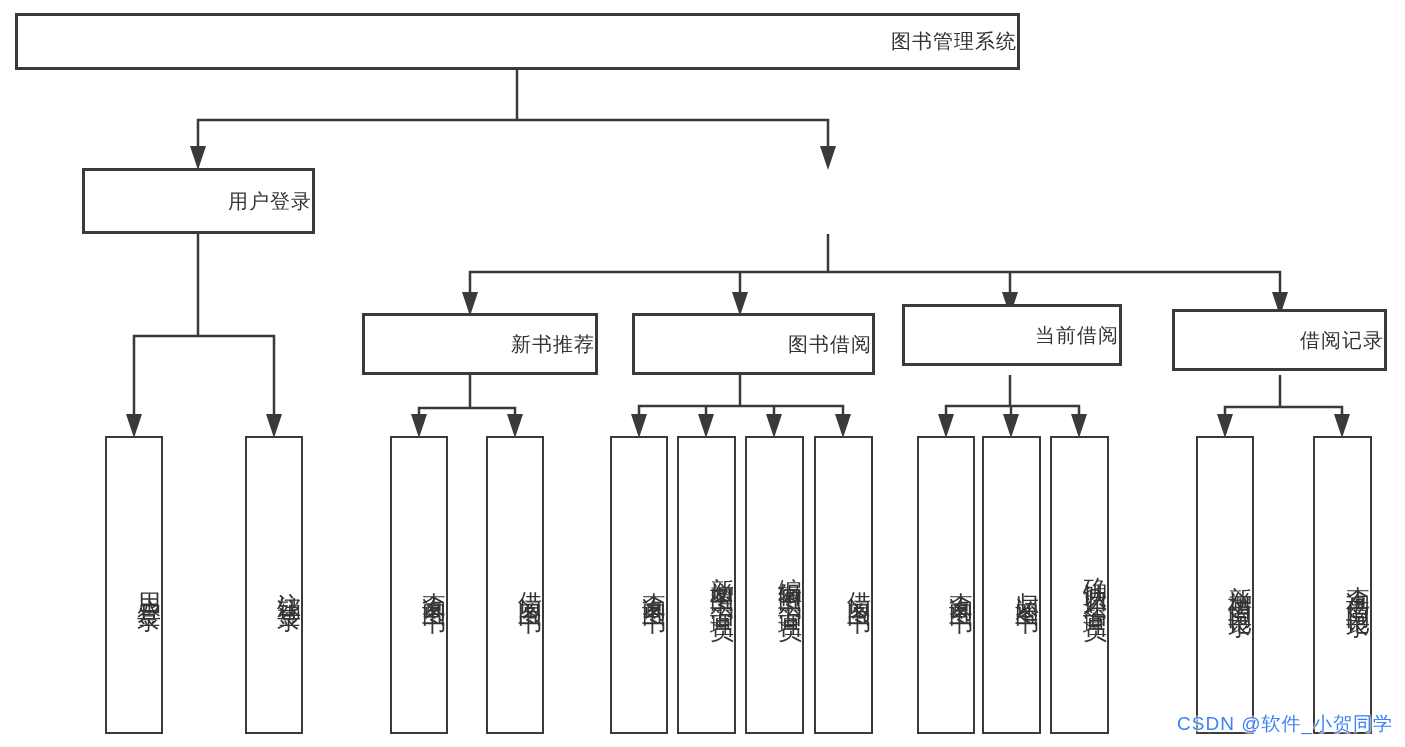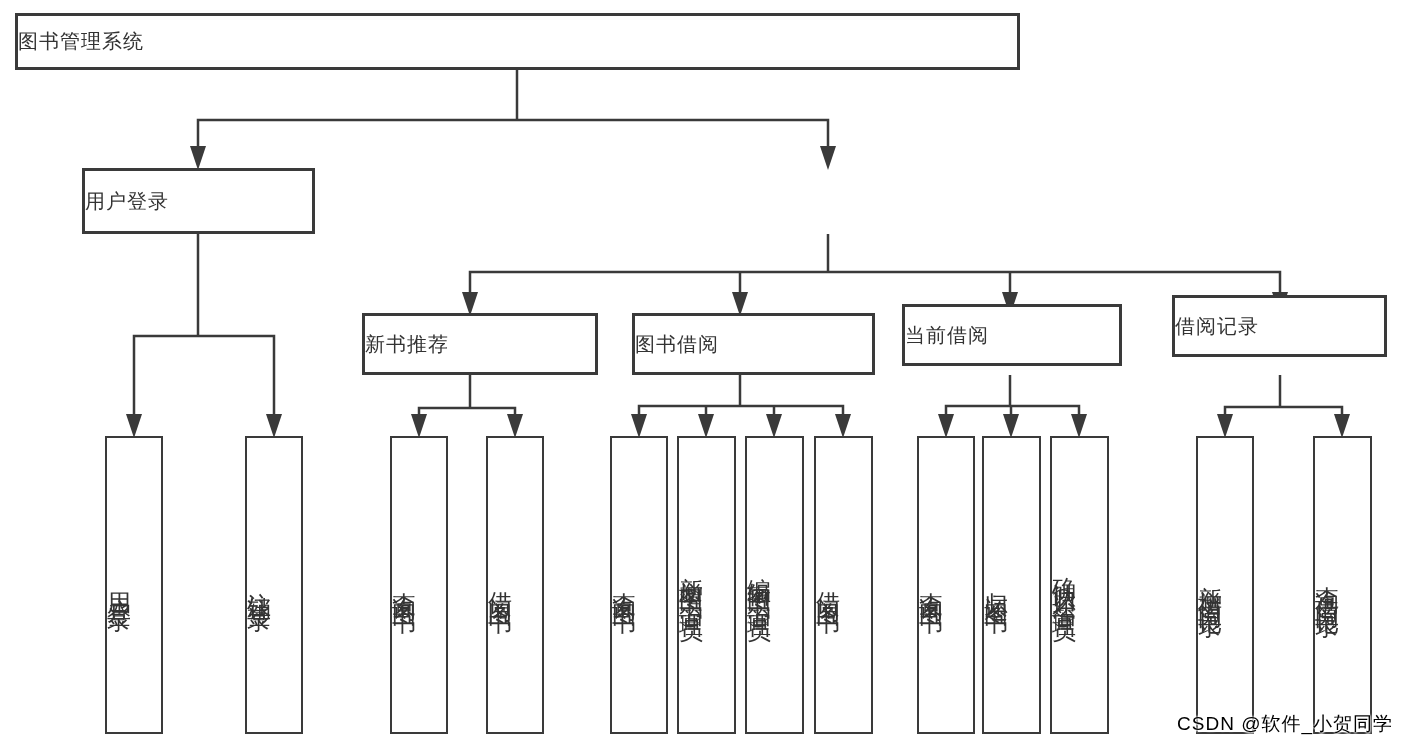--- a/index.html
+++ b/index.html
@@ -24,21 +24,21 @@
     height: 747px;
     z-index: 1;
   }
   .node {
     position: absolute;
     box-sizing: border-box;
     border: 3px solid #3a3a3a;
     background: #ffffff;
     display: flex;
     align-items: center;
-    justify-content: flex-start;
+    justify-content: flex-end;
     z-index: 2;
   }
   .node span {
     font-size: 20px;
     letter-spacing: 1px;
     white-space: nowrap;
   }
   .node.leaf {
     border-width: 2.5px;
   }
@@ -50,21 +50,21 @@
     line-height: 1;
     white-space: normal;
   }
   .watermark {
     position: absolute;
     right: 12px;
     top: 711px;
     z-index: 3;
     font-size: 19px;
     letter-spacing: 1px;
-    color: #000000;
+    color: #3b82f6;
     text-shadow: 0 0 3px #ffffff, 0 0 3px #ffffff, 0 1px 2px #ffffff;
   }
 </style>
 </head>
 <body>
 
 <div class="canvas">
 
   <svg class="connectors" viewBox="0 0 1405 747" xmlns="http://www.w3.org/2000/svg">
     <g stroke="#3a3a3a" stroke-width="2.5" fill="none" stroke-linejoin="miter">
@@ -142,21 +142,21 @@
 
   <div class="node" style="left:362px;top:313px;width:236px;height:62px">
     <span>新书推荐</span>
   </div>
   <div class="node" style="left:632px;top:313px;width:243px;height:62px">
     <span>图书借阅</span>
   </div>
   <div class="node" style="left:902px;top:304px;width:220px;height:62px">
     <span>当前借阅</span>
   </div>
-  <div class="node" style="left:1172px;top:295px;width:215px;height:62px">
+  <div class="node" style="left:1172px;top:309px;width:215px;height:62px">
     <span>借阅记录</span>
   </div>
 
   <div class="node leaf" style="left:105px;top:436px;width:58px;height:298px">
     <span>用户登录</span>
   </div>
   <div class="node leaf" style="left:245px;top:436px;width:58px;height:298px">
     <span>注销登录</span>
   </div>
 

